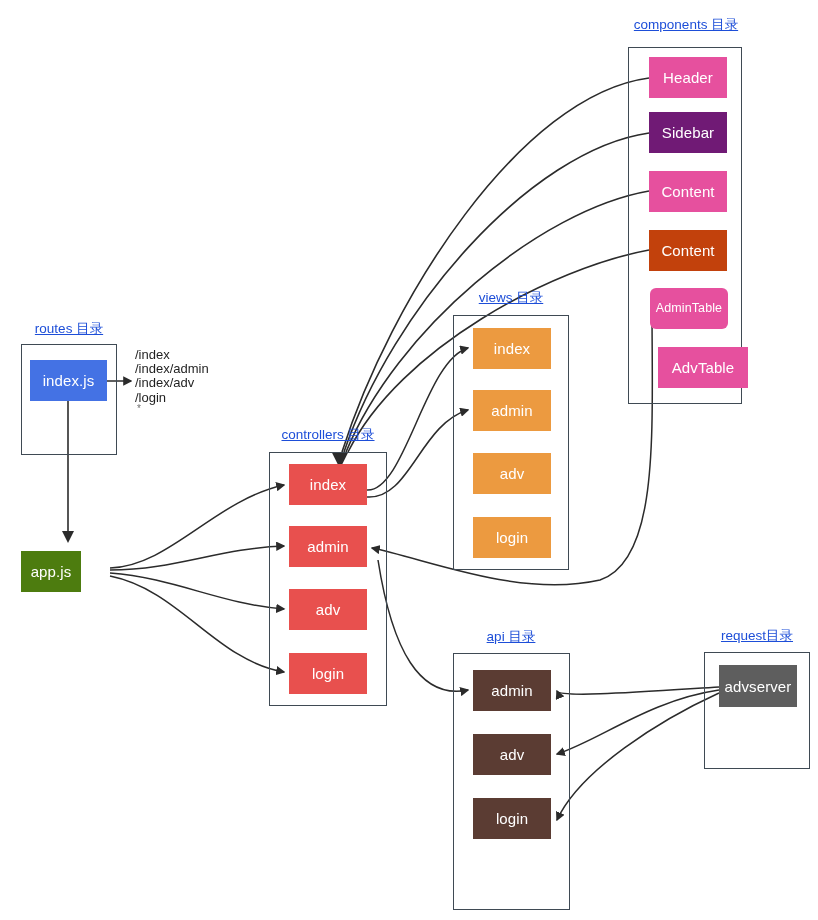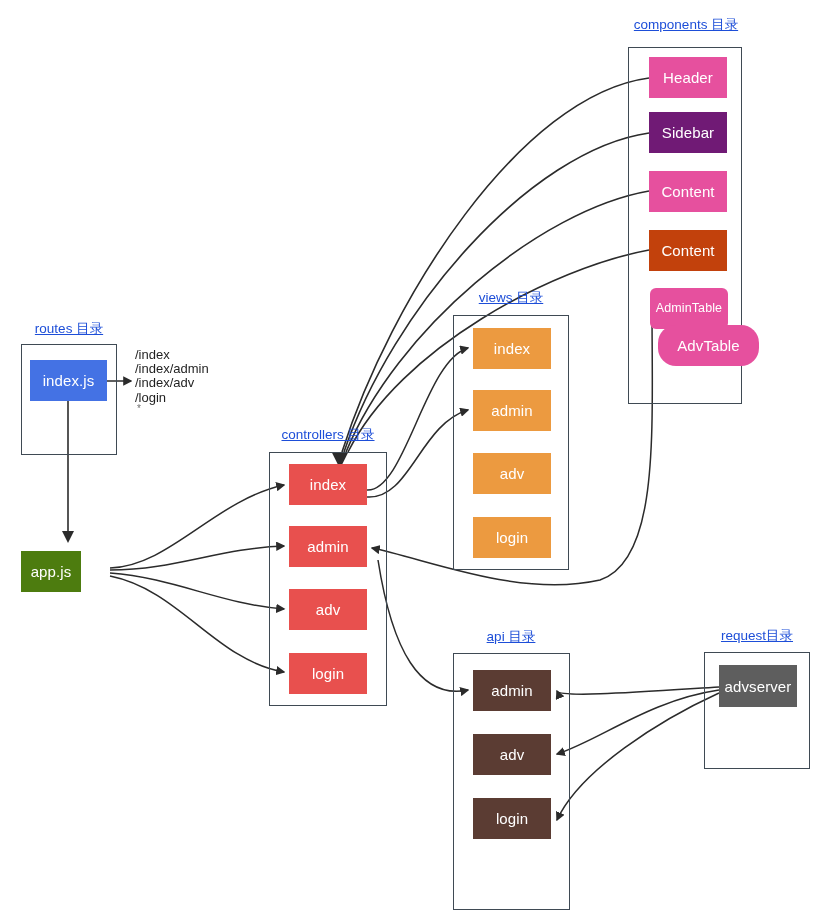--- a/index.html
+++ b/index.html
@@ -148,21 +148,21 @@
   <div class="node" style="left:473px; top:453px; width:78px; height:41px; background:#EC9A40;">adv</div>
   <div class="node" style="left:473px; top:517px; width:78px; height:41px; background:#EC9A40;">login</div>
 
   <div class="group" style="left:628px; top:47px; width:114px; height:357px;"></div>
   <div class="group-label" style="left:610px; top:18px; width:152px;">components 目录</div>
   <div class="node" style="left:649px; top:57px; width:78px; height:41px; background:#E6509E;">Header</div>
   <div class="node" style="left:649px; top:112px; width:78px; height:41px; background:#701a75;">Sidebar</div>
   <div class="node" style="left:649px; top:171px; width:78px; height:41px; background:#E6509E;">Content</div>
   <div class="node" style="left:649px; top:230px; width:78px; height:41px; background:#c2410c;">Content</div>
   <div class="node small" style="left:650px; top:288px; width:78px; height:41px; background:#E6509E;">AdminTable</div>
-  <div class="node" style="left:658px; top:325px; width:101px; height:41px; background:#E6509E;border-radius:18px;">AdvTable</div>
+  <div class="node" style="left:658px; top:347px; width:90px; height:41px; background:#E6509E;">AdvTable</div>
 
   <div class="group" style="left:453px; top:653px; width:117px; height:257px;"></div>
   <div class="group-label" style="left:449px; top:630px; width:124px;">api 目录</div>
   <div class="node" style="left:473px; top:670px; width:78px; height:41px; background:#5B3C33;">admin</div>
   <div class="node" style="left:473px; top:734px; width:78px; height:41px; background:#5B3C33;">adv</div>
   <div class="node" style="left:473px; top:798px; width:78px; height:41px; background:#5B3C33;">login</div>
 
   <div class="group" style="left:704px; top:652px; width:106px; height:117px;"></div>
   <div class="group-label" style="left:696px; top:629px; width:122px;">request目录</div>
   <div class="node" style="left:719px; top:665px; width:78px; height:42px; background:#5E5E5E;">advserver</div>

